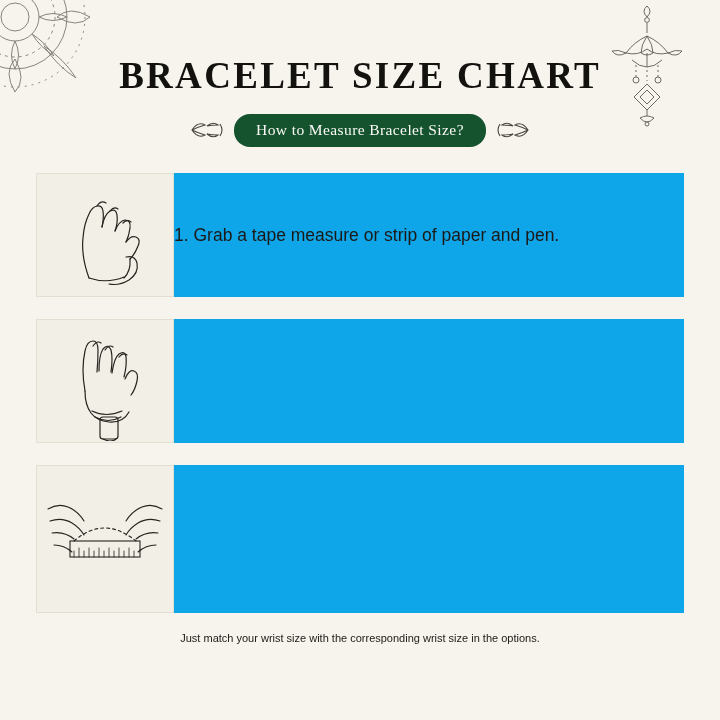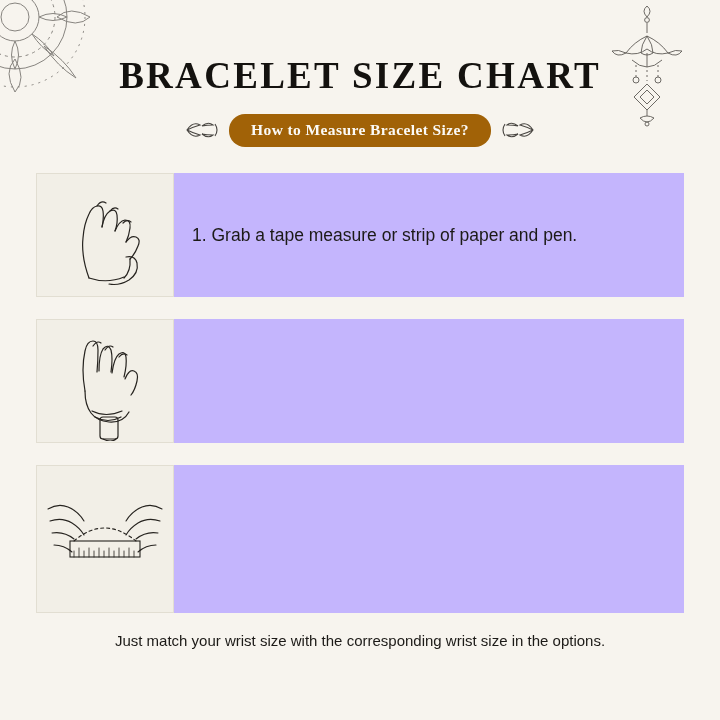--- a/index.html
+++ b/index.html
@@ -56,44 +56,43 @@
     justify-content: center;
     gap: 10px;
     margin-top: 17px;
   }
   .flourish {
     width: 34px;
     height: 20px;
     opacity: .85;
   }
   .pill {
-    background: #a16207;
+    background: #14532d;
     color: #fbfaf7;
     border-radius: 16px;
     padding: 7px 22px 8px;
     font-family: "Liberation Serif", serif;
-    font-weight: 700;
+    font-weight: 400;
     font-size: 15.5px;
     letter-spacing: .4px;
     white-space: nowrap;
   }
 
   
   .steps {
     margin: 26px 0 0 0;
     padding: 0 36px;
     display: flex;
     flex-direction: column;
     gap: 22px;
   }
   .step {
     display: flex;
     align-items: stretch;
-    gap: 18px;
-    background: #c4b5fd;
+    background: #0ea5e9;
     min-height: 124px;
   }
   .step-figure {
     flex: 0 0 138px;
     width: 138px;
     background: #f2efe7;
     border: 1px solid #e2ded2;
     box-sizing: border-box;
     display: flex;
     align-items: center;
@@ -111,21 +110,21 @@
   }
   .step-text p { margin: 0; }
   .step-text .hang { padding-left: 22px; display: inline-block; text-indent: -22px; }
 
   .step.tall { min-height: 148px; }
 
   
   .footer {
     margin-top: 19px;
     text-align: center;
-    font-size: 15px;
+    font-size: 11px;
     color: #1c1a17;
     padding: 0 24px;
   }
 </style>
 </head>
 <body>
 
 <div class="corner-mandala">
   <svg viewBox="0 0 150 150" width="150" height="150" fill="none" stroke="#2a2723" stroke-width="1">
     <circle cx="75" cy="75" r="14"></circle>

